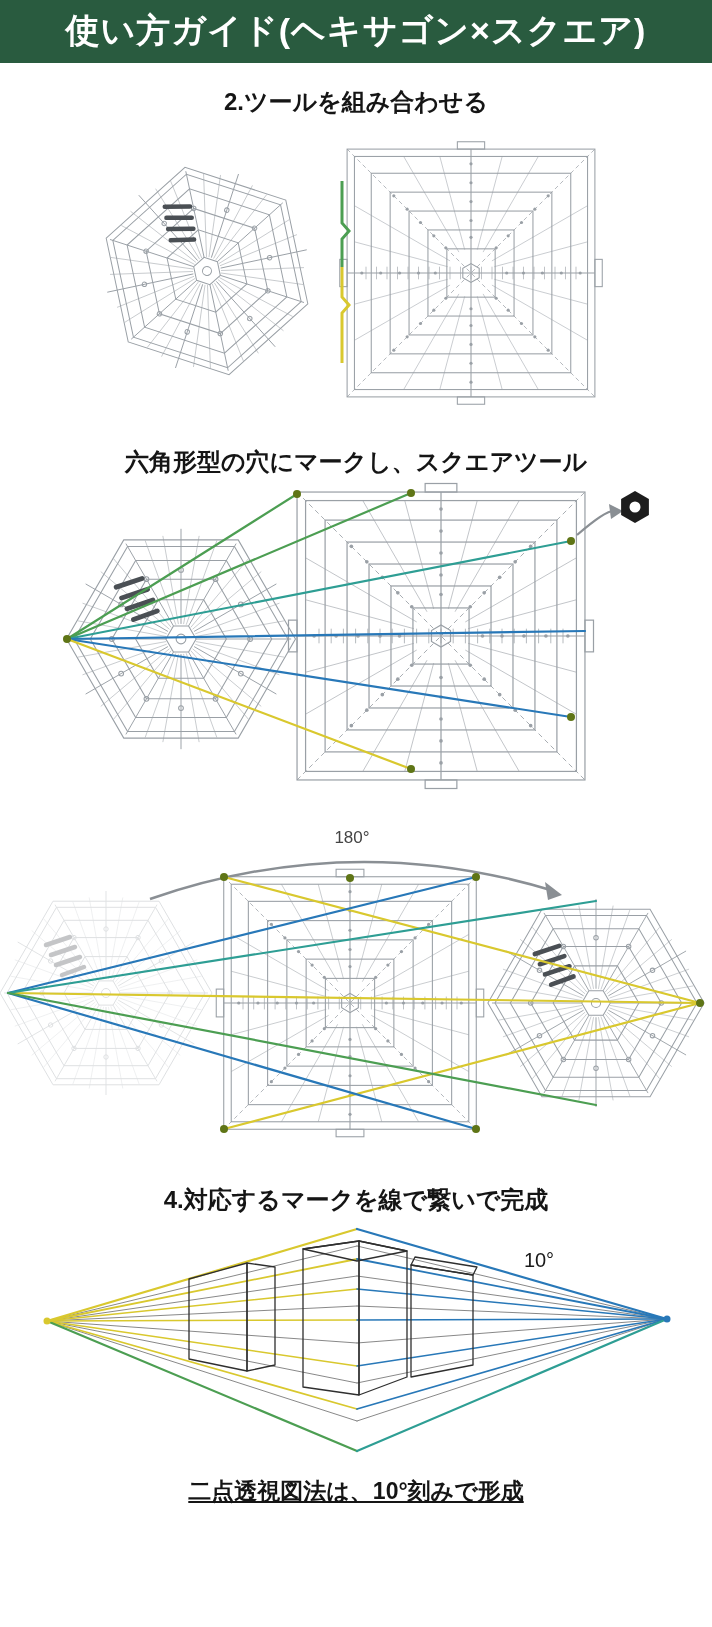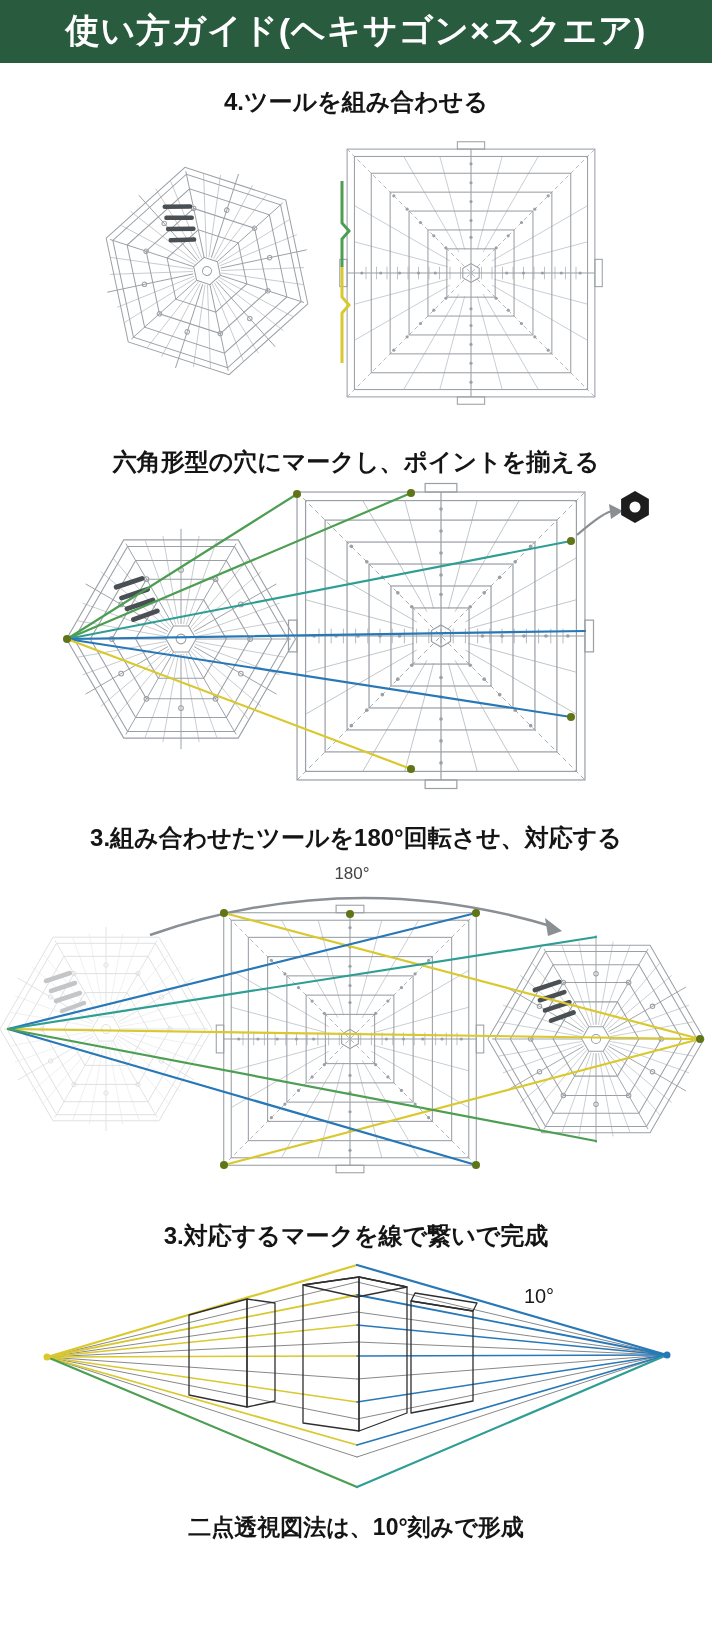--- a/index.html
+++ b/index.html
@@ -3,35 +3,35 @@
 <meta charset="utf-8">
 <style>
   html,body{margin:0;padding:0;background:#ffffff;}
   body{width:712px;font-family:"Liberation Sans","DejaVu Sans",sans-serif;color:#111;}
   .banner{background:#295b3f;color:#fff;text-align:center;padding:10px 8px 12px;}
   .banner h1{margin:0;font-size:34px;font-weight:700;letter-spacing:1px;line-height:1.2;}
   .step-label{text-align:center;font-size:24px;font-weight:700;margin:22px 6px 2px;line-height:1.42;color:#151515;}
   .step-label div{white-space:nowrap;}
   .figure{display:flex;justify-content:center;align-items:flex-start;}
   .figure svg{display:block;}
-  .caption{text-align:center;font-size:23px;font-weight:700;margin:12px 0 26px;color:#151515;}
+  .caption{text-align:center;font-size:23px;font-weight:700;margin:12px 0 26px;color:#151515;text-decoration:underline;}
   svg text{font-family:"Liberation Sans","DejaVu Sans",sans-serif;}
 </style>
 </head>
 <body>
 
 <div class="page">
 
   <header class="banner" style="background: rgb(41, 91, 63);">
     <h1>使い方ガイド(ヘキサゴン×スクエア)</h1>
   </header>
 
   <section>
     <h2 class="step-label">
-      <div>4.ツールを組み合わせる</div>
+      <div>2.ツールを組み合わせる</div>
     </h2>
     <div class="figure">
       <svg id="fig1" width="690" height="302" viewBox="0 0 690 302">
           <g transform="translate(196,150) rotate(18)" stroke="#9aa0a6" fill="none" stroke-width="1">
             <polygon points="106.0,0.0 53.0,91.8 -53.0,91.8 -106.0,0.0 -53.0,-91.8 53.0,-91.8"></polygon>
             <polygon points="99.0,0.0 49.5,85.7 -49.5,85.7 -99.0,0.0 -49.5,-85.7 49.5,-85.7"></polygon>
             <polygon points="84.0,0.0 42.0,72.7 -42.0,72.7 -84.0,0.0 -42.0,-72.7 42.0,-72.7"></polygon>
             <polygon points="64.0,0.0 32.0,55.4 -32.0,55.4 -64.0,0.0 -32.0,-55.4 32.0,-55.4"></polygon>
             <polygon points="42.0,0.0 21.0,36.4 -21.0,36.4 -42.0,0.0 -21.0,-36.4 21.0,-36.4"></polygon>
             <polygon points="14.0,0.0 7.0,12.1 -7.0,12.1 -14.0,0.0 -7.0,-12.1 7.0,-12.1"></polygon>
@@ -191,21 +191,21 @@
           <g fill="none" stroke-width="3">
             <path d="M331,60 v42 l7,8 -7,8 v28" stroke="#4c9e52"></path>
             <path d="M331,146 v30 l7,8 -7,8 v50" stroke="#d9c82e"></path>
           </g>
         </svg>
     </div>
   </section>
 
   <section>
     <h2 class="step-label">
-      <div>六角形型の穴にマークし、ポイントを揃える</div>
+      <div>六角形型の穴にマークし、スクエアツール</div>
     </h2>
     <div class="figure">
       <svg id="fig2" width="690" height="318" viewBox="0 0 690 318">
           <g transform="translate(170,158) scale(1.08)" stroke="#9aa0a6" fill="none" stroke-width="1">
             <polygon points="106.0,0.0 53.0,91.8 -53.0,91.8 -106.0,0.0 -53.0,-91.8 53.0,-91.8"></polygon>
             <polygon points="99.0,0.0 49.5,85.7 -49.5,85.7 -99.0,0.0 -49.5,-85.7 49.5,-85.7"></polygon>
             <polygon points="84.0,0.0 42.0,72.7 -42.0,72.7 -84.0,0.0 -42.0,-72.7 42.0,-72.7"></polygon>
             <polygon points="64.0,0.0 32.0,55.4 -32.0,55.4 -64.0,0.0 -32.0,-55.4 32.0,-55.4"></polygon>
             <polygon points="42.0,0.0 21.0,36.4 -21.0,36.4 -42.0,0.0 -21.0,-36.4 21.0,-36.4"></polygon>
             <polygon points="14.0,0.0 7.0,12.1 -7.0,12.1 -14.0,0.0 -7.0,-12.1 7.0,-12.1"></polygon>
@@ -383,21 +383,20 @@
             <polygon points="612,30 598,23 600,38" fill="#8a8f94"></polygon>
             <polygon points="13.9,8.0 0.0,16.0 -13.9,8.0 -13.9,-8.0 -0.0,-16.0 13.9,-8.0" fill="#1d1d1d" transform="translate(624,26)"></polygon>
             <circle cx="624" cy="26" r="5.5" fill="#ffffff"></circle>
           </g>
         </svg>
     </div>
   </section>
 
   <section>
     <h2 class="step-label">
-      <div>3.組み合わせたツールを180°回転させ、対応する</div>
     </h2>
     <div class="figure">
       <svg id="fig3" width="712" height="340" viewBox="0 0 712 340">
         <text x="352" y="22" text-anchor="middle" font-size="17" fill="#444">180°</text>
       <g transform="translate(106,172)" stroke="#9aa0a6" fill="none" stroke-width="1" opacity="0.32">
             <polygon points="106.0,0.0 53.0,91.8 -53.0,91.8 -106.0,0.0 -53.0,-91.8 53.0,-91.8"></polygon>
             <polygon points="99.0,0.0 49.5,85.7 -49.5,85.7 -99.0,0.0 -49.5,-85.7 49.5,-85.7"></polygon>
             <polygon points="84.0,0.0 42.0,72.7 -42.0,72.7 -84.0,0.0 -42.0,-72.7 42.0,-72.7"></polygon>
             <polygon points="64.0,0.0 32.0,55.4 -32.0,55.4 -64.0,0.0 -32.0,-55.4 32.0,-55.4"></polygon>
             <polygon points="42.0,0.0 21.0,36.4 -21.0,36.4 -42.0,0.0 -21.0,-36.4 21.0,-36.4"></polygon>
@@ -638,21 +637,21 @@
             <circle cx="476" cy="308" r="4" fill="#5f7516" stroke="none"></circle>
             <circle cx="350" cy="57" r="4" fill="#5f7516" stroke="none"></circle>
             <circle cx="700" cy="182" r="4" fill="#5f7516" stroke="none"></circle>
           </g>
         </svg>
     </div>
   </section>
 
   <section>
     <h2 class="step-label">
-      <div>3.対応するマークを線で繋いで完成</div>
+      <div>4.対応するマークを線で繋いで完成</div>
     </h2>
     <div class="figure">
       <svg id="fig4" width="690" height="245" viewBox="0 0 690 245">
         <text x="528" y="48" text-anchor="middle" font-size="20" fill="#1a1a1a">10°</text>
       <g fill="none">
             <line x1="36" y1="102" x2="346" y2="87" stroke="#555" stroke-width="0.7" stroke-linecap="round"></line>
             <line x1="346" y1="87" x2="656" y2="100" stroke="#555" stroke-width="0.7" stroke-linecap="round"></line>
             <line x1="36" y1="102" x2="346" y2="57" stroke="#555" stroke-width="0.7" stroke-linecap="round"></line>
             <line x1="346" y1="57" x2="656" y2="100" stroke="#555" stroke-width="0.7" stroke-linecap="round"></line>
             <line x1="36" y1="102" x2="346" y2="27" stroke="#555" stroke-width="0.7" stroke-linecap="round"></line>

